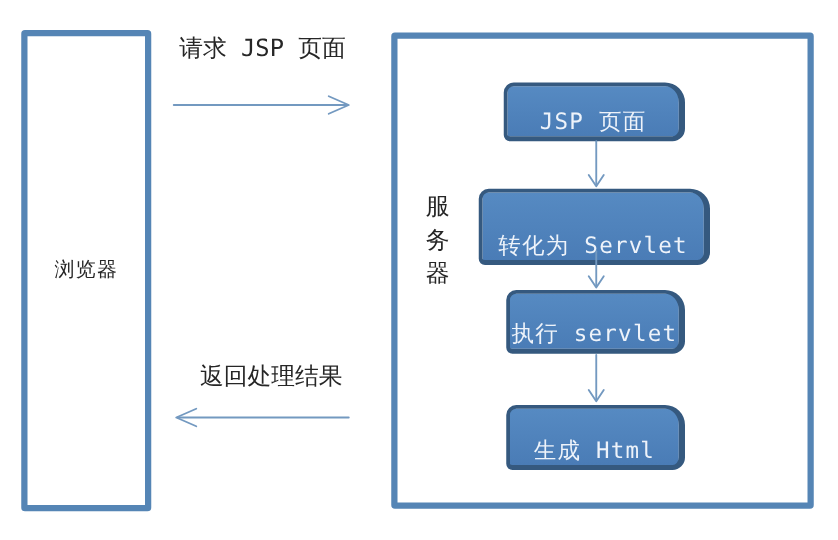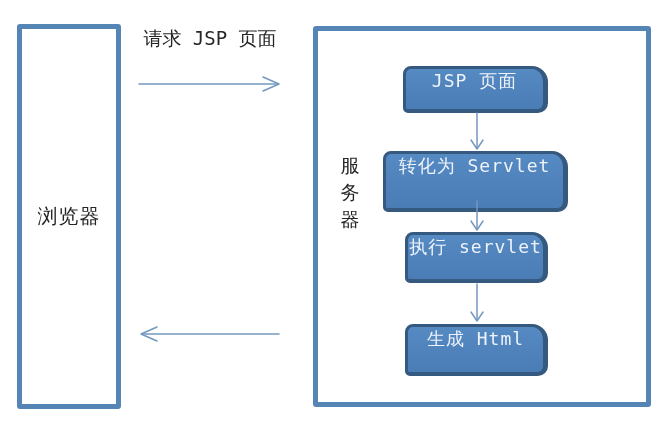--- a/index.html
+++ b/index.html
@@ -16,35 +16,35 @@
   .outer-box {
     position: absolute;
     box-sizing: border-box;
     border: 5px solid #5585b5;
     border-radius: 3px;
     background: #ffffff;
   }
   .browser-box { left: 17px; top: 24px; width: 104px; height: 385px;
     display: flex; align-items: center; justify-content: center; }
   .server-box  { left: 313px; top: 26px; width: 338px; height: 381px; }
-  .browser-label { font-size: 20px; letter-spacing: 1px; }
+  .browser-label { font-size: 16px; letter-spacing: 1px; }
   .server-label {
     position: absolute; left: 338px; top: 152px; width: 24px;
     font-size: 19px; line-height: 27px; text-align: center;
   }
   
   .step {
     position: absolute;
     box-sizing: border-box;
     background: linear-gradient(180deg, #568ac2 0%, #4a7cb6 100%);
     border: 3px solid #35597f;
     border-right-width: 5px;
     border-bottom-width: 4px;
     border-radius: 8px 16px 10px 5px;
-    display: flex; align-items: flex-start; justify-content: center;
+    display: flex; align-items: flex-end; justify-content: center;
     color: #eef3fa;
     font-size: 18px;
     letter-spacing: 1px;
   }
   .step1 { left: 403px; top: 66px;  width: 145px; height: 47px; }
   .step2 { left: 383px; top: 151px; width: 185px; height: 61px; }
   .step3 { left: 405px; top: 232px; width: 143px; height: 51px; }
   .step4 { left: 405px; top: 324px; width: 143px; height: 52px; }
   
   .arrow-label {
@@ -81,20 +81,21 @@
     <div>务</div>
     <div>器</div>
   </div>
 
   <div class="arrow-label request-label">请求 JSP 页面</div>
   <svg class="arrow-svg h-request" width="146" height="16">
     <line x1="2" y1="8" x2="141" y2="8"></line>
     <polyline points="126,1 142,8 126,15"></polyline>
   </svg>
 
+  <div class="arrow-label response-label">返回处理结果</div>
   <svg class="arrow-svg h-response" width="142" height="16">
     <line x1="140" y1="8" x2="3" y2="8"></line>
     <polyline points="18,1 2,8 18,15"></polyline>
   </svg>
 
   <div class="step step1">
     <span>JSP 页面</span>
   </div>
   <div class="step step2">
     <span>转化为 Servlet</span>

